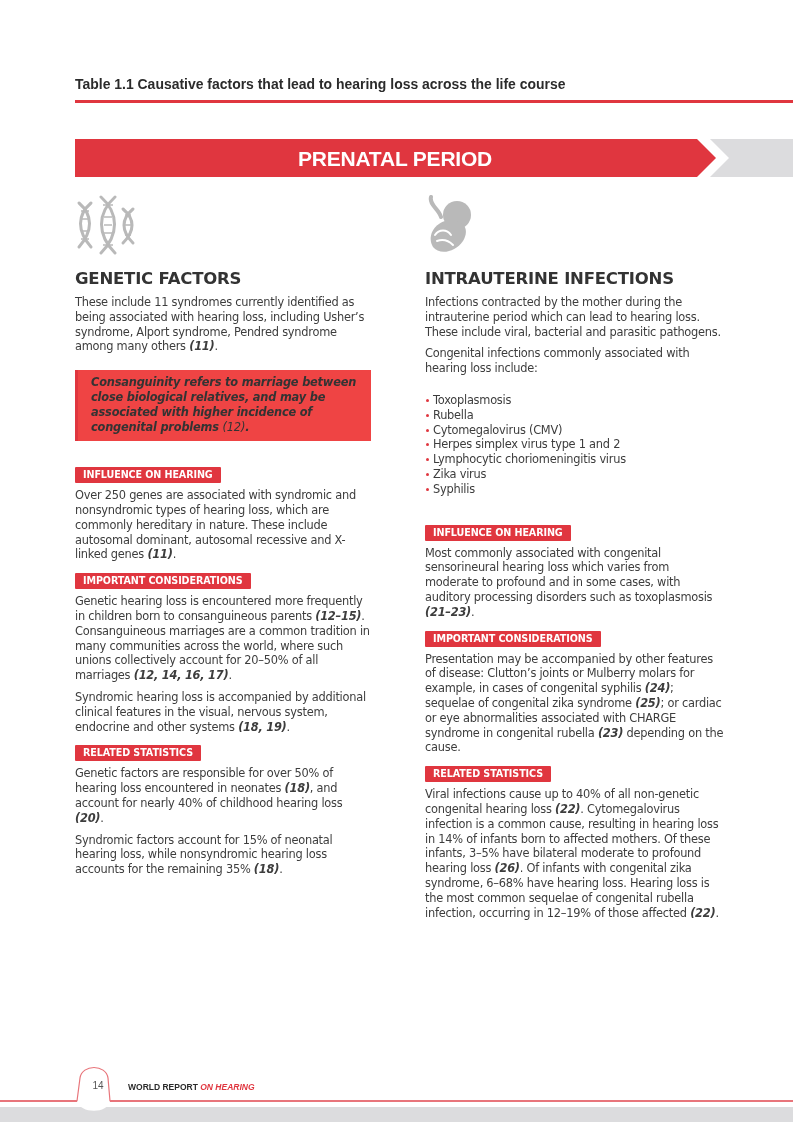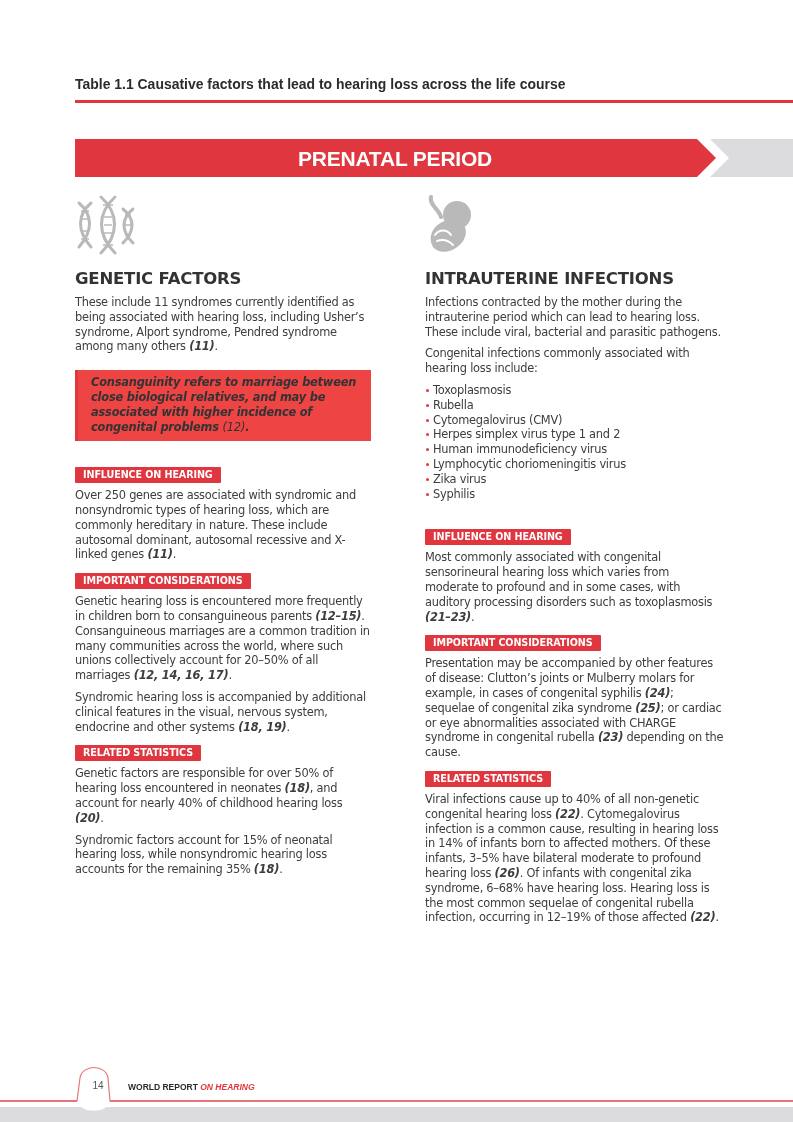--- a/index.html
+++ b/index.html
@@ -47,21 +47,21 @@
       letter-spacing: -0.2px;
     }
     .callout .ref { font-weight: normal; }
     .badge {
       display: inline-block; background: #e0363f; color: #ffffff;
       font-family: "DejaVu Sans", sans-serif; font-weight: bold; font-size: 9.6px;
       padding: 2px 8px 2px 8px; border-radius: 1px; margin: 0 0 5px 0;
       letter-spacing: -0.1px; line-height: 12px;
     }
     .block { margin-top: 0; }
-    ul.bullets { list-style: none; margin: 7px 0 7px 0; padding: 0; }
+    ul.bullets { list-style: none; margin: 17px 0 7px 0; padding: 0; }
     ul.bullets li {
       font-size: 11.4px; line-height: 14.8px; color: #3d3d3d; letter-spacing: -0.25px;
       position: relative; padding-left: 8px;
     }
     ul.bullets li::before {
       content: ""; position: absolute; left: 1px; top: 6px; width: 3px; height: 3px;
       border-radius: 50%; background: #e0363f;
     }
     .footer-rule { position: absolute; left: 0; right: 0; top: 1100px; height: 2px; background: #e8757b; }
     .footer-band { position: absolute; left: 0; right: 0; top: 1107px; height: 15px; background: #dcdcde; }
@@ -151,21 +151,20 @@
     </svg>
   </div>
   <h2 class="section-title">INTRAUTERINE INFECTIONS</h2>
   <p>Infections contracted by the mother during the intrauterine period which can lead to hearing loss. These include viral, bacterial and parasitic pathogens.</p>
   <p style="margin-bottom:0">Congenital infections commonly associated with hearing loss include:</p>
   <ul class="bullets">
     <li>Toxoplasmosis</li>
     <li>Rubella</li>
     <li>Cytomegalovirus (CMV)</li>
     <li>Herpes simplex virus type 1 and 2</li>
-    <li>Human immunodeficiency virus</li>
     <li>Lymphocytic choriomeningitis virus</li>
     <li>Zika virus</li>
     <li>Syphilis</li>
   </ul>
 
   <div class="block" style="margin-top:24px">
     <span class="badge">INFLUENCE ON HEARING</span>
     <p><span>Most commonly associated with congenital sensorineural hearing loss which varies from moderate to profound and in some cases, with auditory processing disorders such as toxoplasmosis </span><span class="ref">(21–23)</span><span>.</span></p>
   </div>
 

